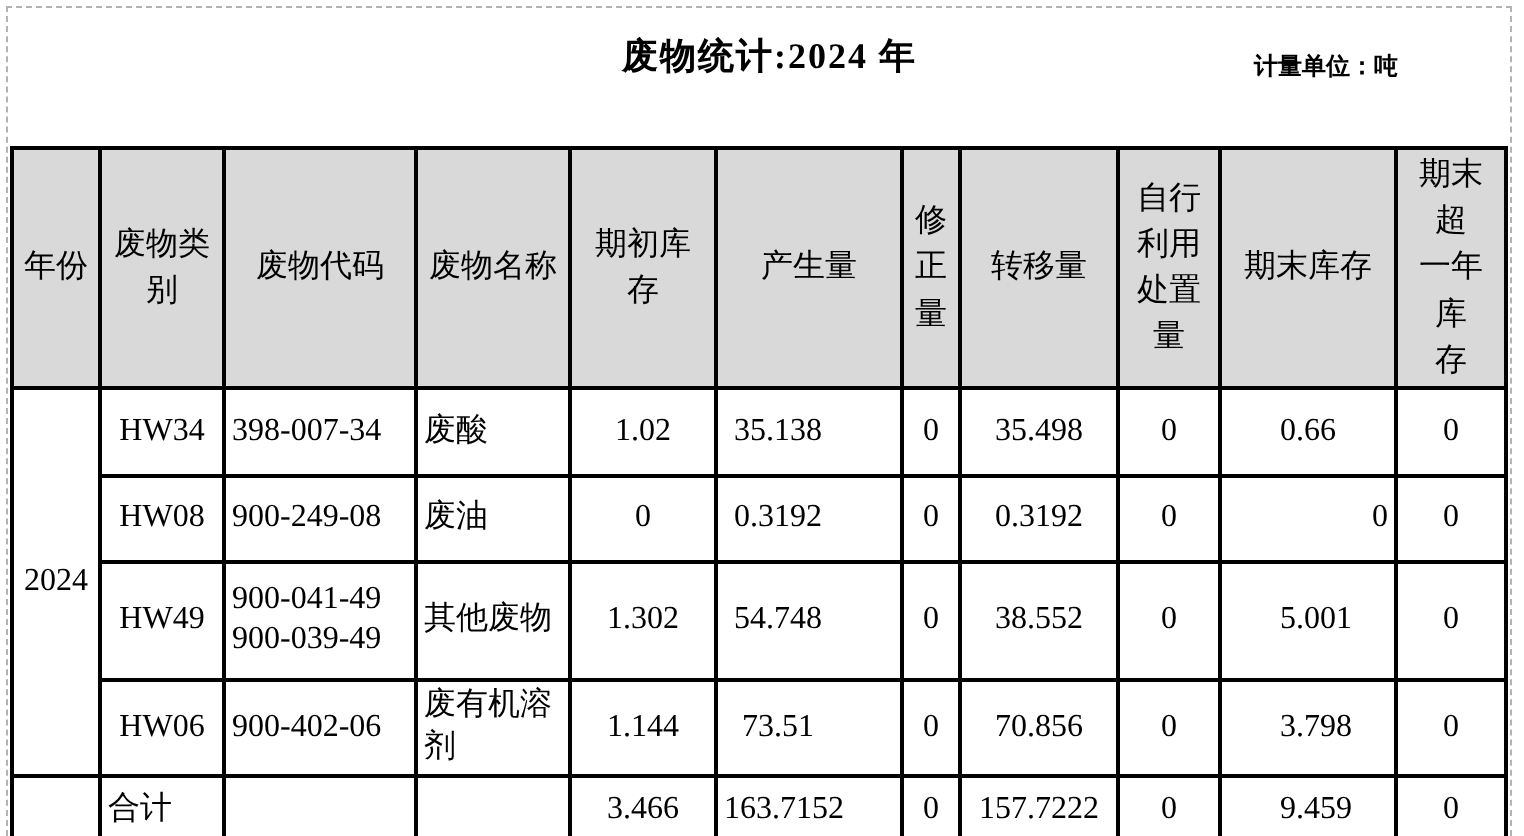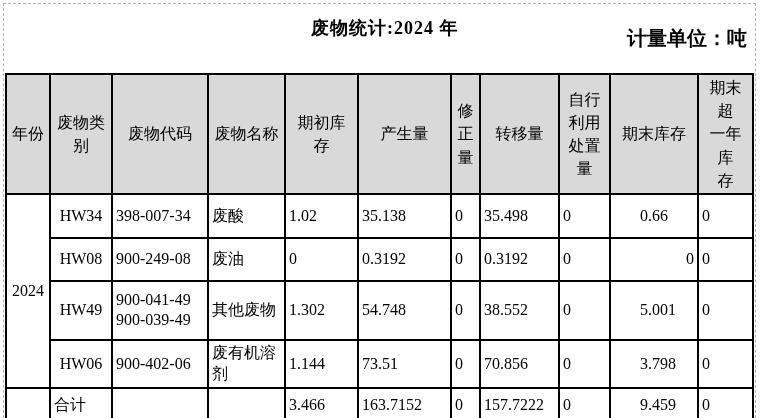--- a/index.html
+++ b/index.html
@@ -17,21 +17,21 @@
     border:1px dashed #b3b3b3;border-bottom:none;
     pointer-events:none;
   }
   .title{
     position:absolute;left:311px;top:16px;
     font-size:18px;font-weight:bold;
     letter-spacing:1px;white-space:nowrap;
   }
   .unit{
     position:absolute;left:627px;top:25px;
-    font-size:20px;font-weight:bold;white-space:nowrap;
+    font-size:12px;font-weight:bold;white-space:nowrap;
   }
   table.waste{
     position:absolute;left:5px;top:73px;
     border-collapse:collapse;table-layout:fixed;
     width:747px;
   }
   th,td{
     border:2px solid #000;
     padding:1px 3px;
     vertical-align:middle;
@@ -47,21 +47,21 @@
   }
   thead tr{height:99px}
   tbody tr:nth-child(1){height:44px}
   tbody tr:nth-child(2){height:43px}
   tbody tr:nth-child(3){height:59px}
   tbody tr:nth-child(4){height:48px}
   tbody tr:nth-child(5){height:35px}
   td{line-height:1.3}
   td.c0,td.c1{text-align:center}
   td.c2,td.c3{text-align:left}
-  td.c4,td.c5,td.c6,td.c7,td.c8,td.c10{text-align:left}
+  td.c4,td.c5,td.c6,td.c7,td.c8,td.c10{text-align:center}
   td.c5{padding-right:34px}
   td.c9{text-align:left;padding-left:29px}
   td.a-right{text-align:right;padding-left:3px;padding-right:3px}
   td.a-left{text-align:left}
 </style>
 </head>
 <body>
 
 <div class="print-border"></div>
 

